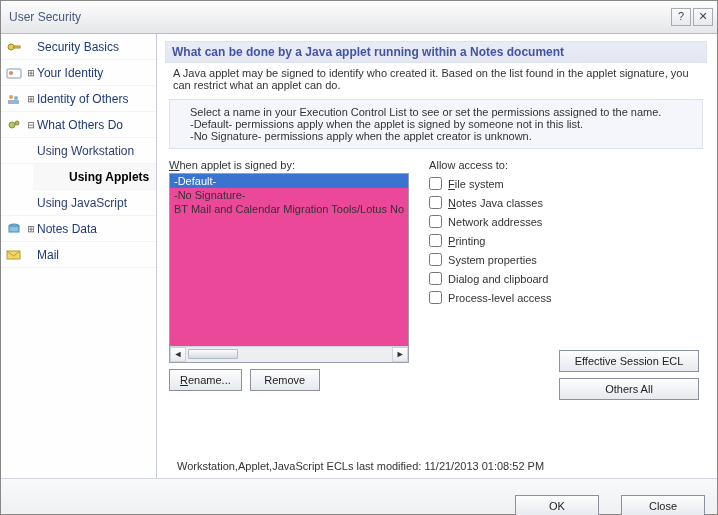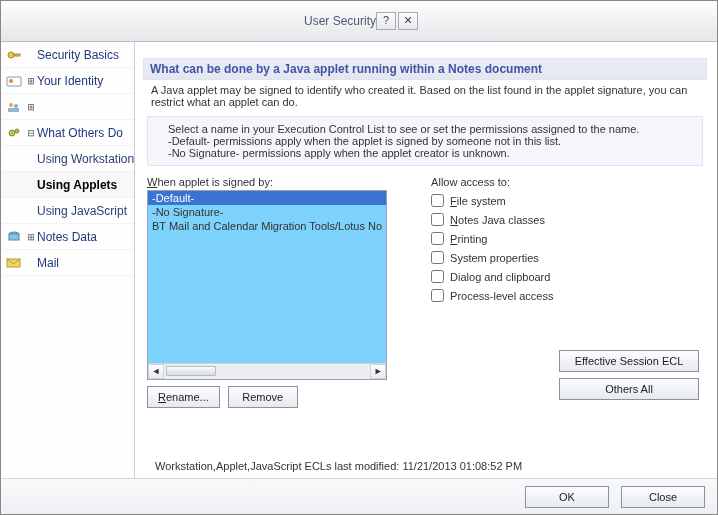--- a/index.html
+++ b/index.html
@@ -1,52 +1,52 @@
 <!DOCTYPE html>
 <html><head>
 <meta charset="utf-8">
 <style>
   * { box-sizing: border-box; font-family: "Segoe UI", Tahoma, Arial, sans-serif; }
   body { margin:0; padding:0; background:#fff; }
   .window { width:718px; height:515px; border:1px solid #888; background:#fff; display:flex; flex-direction:column; }
-  .titlebar { height:41px; background:linear-gradient(#fdfdfd,#e6e7ea); display:flex; align-items:center; justify-content:center; padding:0 4px 0 8px; border-bottom:1px solid #b9bcc3; color:#4a597a; font-size:12px; }
+  .titlebar { height:33px; background:linear-gradient(#fdfdfd,#e6e7ea); display:flex; align-items:center; justify-content:space-between; padding:0 4px 0 8px; border-bottom:1px solid #b9bcc3; color:#4a597a; font-size:12px; }
   .titlebar .ctrls { display:flex; gap:2px; }
   .titlebar .ctlbtn { width:20px; height:18px; border:1px solid #a5aab4; background:linear-gradient(#fafbfc,#e7e9ee); font-size:11px; text-align:center; line-height:14px; color:#444; cursor:pointer;}
   .content { flex:1; display:flex; overflow:hidden; }
-  .sidebar { width:134px; border-right:1px solid #c7cbd3; background:#fefefe; font-size:12px; color:#3a4b72; }
+  .sidebar { width:156px; border-right:1px solid #c7cbd3; background:#fefefe; font-size:12px; color:#3a4b72; }
   .sidebar .row { display:flex; align-items:center; height:26px; padding:0 2px 0 4px; border-bottom:1px solid #f2f3f5; cursor:pointer; white-space:nowrap;}
   .sidebar .icon { width:18px; height:16px; display:inline-flex; align-items:center; justify-content:center; margin-right:2px; flex:0 0 18px;}
   .sidebar .toggle { width:12px; text-align:center; color:#555; font-size:9px; flex:0 0 12px;}
   .sidebar .lbl { flex:1; font-weight:500; color:#1f3a7a; }
   .sidebar .child { padding-left:36px; color:#2b3e73; }
-  .sidebar .child.sel { font-weight:bold; color:#000; background:#f8f8f8;}
-  .main { flex:1; display:flex; flex-direction:column; padding:16px 10px 4px 8px; font-size:11px; color:#333; overflow:hidden;}
+  .sidebar .child.sel { font-weight:bold; color:#000; background:#f8f8f8;margin-left:32px;}
+  .main { flex:1; display:flex; flex-direction:column; padding:7px 10px 4px 8px; font-size:11px; color:#333; overflow:hidden;}
   .banner { background:linear-gradient(#e9ecf5,#e4e7f2); border:1px solid #dfe3ed; color:#4454a3; font-weight:bold; font-size:12px; padding:3px 6px;}
   .desc { padding:4px 6px 8px 8px; color:#333; }
   .infobox { border:1px solid #dfe3ed; background:#f4f6fb; padding:6px 20px; color:#333; margin:0 4px 8px 4px;}
   .mid { flex:1; display:flex; gap:20px; padding:2px 4px 0 4px; overflow:hidden;}
   .leftcol { flex:0 0 225px; display:flex; flex-direction:column;}
   .listlabel { font-size:11px; margin-bottom:2px;}
-  .listwrap { border:1px solid #9aa0af; height:190px; display:flex; flex-direction:column; background:#7dd3fc; overflow:hidden;}
+  .listwrap { border:1px solid #9aa0af; height:190px; display:flex; flex-direction:column; background:#ec4899; overflow:hidden;}
   .list { flex:1; overflow:hidden;}
   .list .item { padding:1px 4px; font-size:11px; white-space:nowrap; cursor:pointer;}
   .list .item.sel { background:#3a74d0; color:#fff;}
   .hscroll { height:16px; border-top:1px solid #cfd3db; background:#f1f2f4; display:flex; align-items:center;}
   .hscroll .arrow { width:16px; height:100%; border:1px solid #cfd3db; background:linear-gradient(#fff,#e8eaee); text-align:center; font-size:9px; line-height:12px; cursor:pointer;}
   .hscroll .track { flex:1; background:#eceef2; height:100%; position:relative;}
   .hscroll .thumb { position:absolute; left:2px; top:2px; width:50px; height:10px; background:linear-gradient(#fcfcfd,#d7dbe3); border:1px solid #b5bac5; border-radius:1px;}
   .btnrow { display:flex; gap:8px; margin-top:6px;}
   .btn { height:22px; border:1px solid #8a919f; background:linear-gradient(#fdfdfe,#e6e9ee); font-size:11px; color:#222; padding:0 10px; cursor:pointer; min-width:70px;}
-  .rightcol { flex:1;margin-left:24px; }
+  .rightcol { flex:1; }
   .chklabel { font-size:11px; margin-bottom:3px;}
   .chk { display:flex; align-items:center; gap:6px; height:19px; font-size:11px;}
   .chk input { width:13px; height:13px; margin:0;}
   .rightbuttons { position:absolute; right:18px; bottom:78px; display:flex; flex-direction:column; gap:6px; align-items:flex-end;}
   .statusline { padding:4px 8px 2px 12px; font-size:11px; color:#333;}
-  .footer { height:36px; border-top:1px solid #d5d8de; display:flex; align-items:center; justify-content:flex-end; gap:12px; padding:16px 12px; background:linear-gradient(#f8f9fa,#eef0f3);}
+  .footer { height:36px; border-top:1px solid #d5d8de; display:flex; justify-content:flex-end; gap:22px; padding:16px 12px; background:linear-gradient(#f8f9fa,#eef0f3);}
   .mainrel { position:relative; flex:1; display:flex; flex-direction:column; overflow:hidden;}
   u.hot { text-decoration:underline; }
   svg { display:block; }
 </style>
 </head>
 <body>
 
 <div class="window">
   <div class="titlebar">
     <span>User Security</span>
@@ -79,20 +79,21 @@
       </div>
       <div class="row">
         <span class="icon">
           <svg width="16" height="12" viewBox="0 0 16 12">
               <circle cx="5" cy="4" r="2" fill="#e0a055"></circle>
               <circle cx="10" cy="5" r="2" fill="#7bb4d8"></circle>
               <rect x="2" y="7" width="11" height="4" fill="#9ab3cf"></rect>
             </svg>
         </span>
         <span class="toggle">⊞</span>
+        <span class="lbl">Identity of Others</span>
       </div>
       <div class="row">
         <span class="icon">
           <svg width="16" height="14" viewBox="0 0 16 14">
               <circle cx="6" cy="7" r="3" fill="#b6c660" stroke="#7f9030"></circle>
               <circle cx="11" cy="5" r="2" fill="#c8aa60" stroke="#9a7d35"></circle>
             </svg>
         </span>
         <span class="toggle">⊟</span>
         <span class="lbl">What Others Do</span>
@@ -164,20 +165,24 @@
             <label class="chk">
                 <input type="checkbox" style="">
                 <span><u class="hot">F</u><span>ile system</span></span>
               </label>
             <label class="chk">
                 <input type="checkbox" style="">
                 <span><u class="hot">N</u><span>otes Java classes</span></span>
               </label>
             <label class="chk">
                 <input type="checkbox" style="">
+                <span>Network addresses</span>
+              </label>
+            <label class="chk">
+                <input type="checkbox" style="">
                 <span><u class="hot">P</u><span>rinting</span></span>
               </label>
             <label class="chk">
                 <input type="checkbox" style="">
                 <span>System properties</span>
               </label>
             <label class="chk">
                 <input type="checkbox" style="">
                 <span>Dialog and clipboard</span>
               </label>

